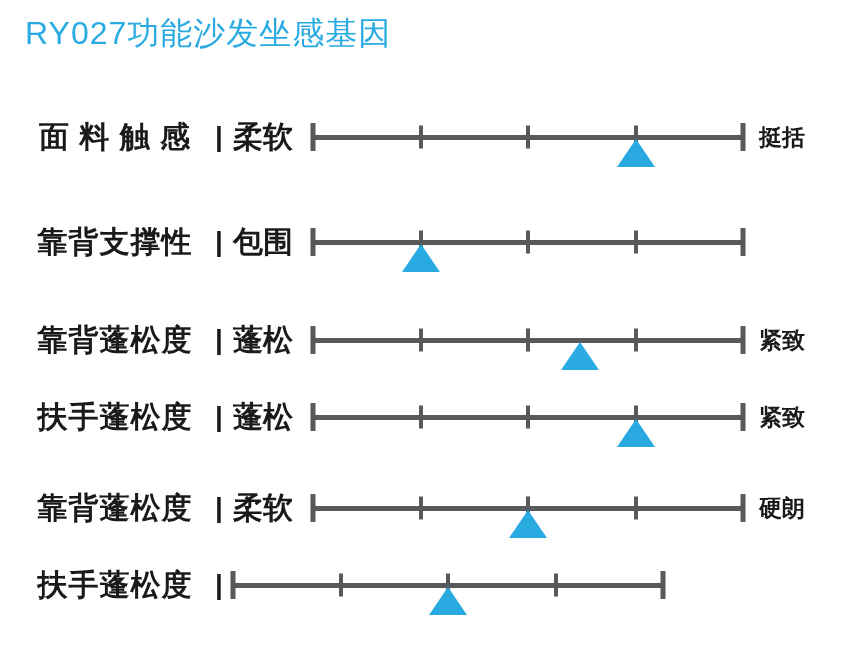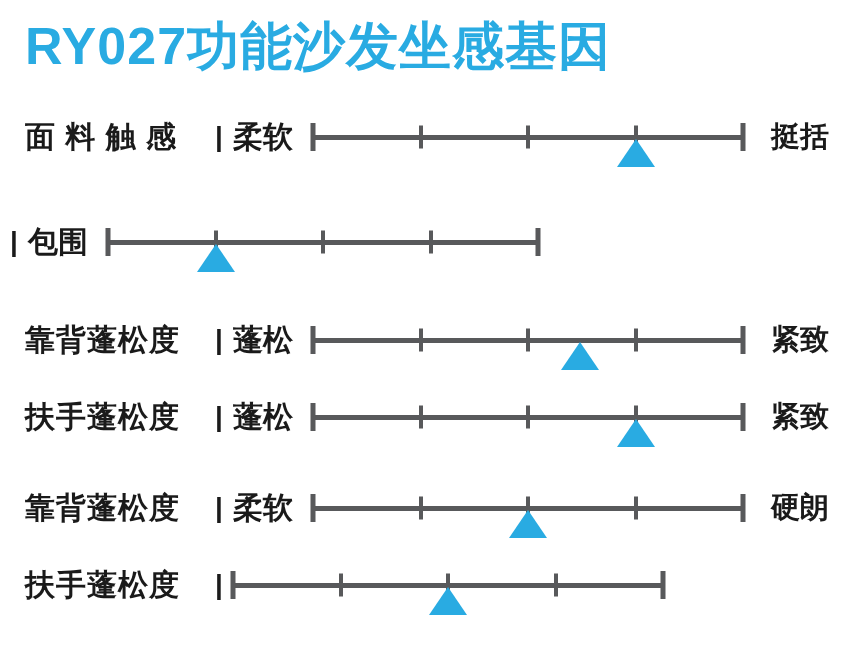--- a/index.html
+++ b/index.html
@@ -6,41 +6,42 @@
   body {
     width: 856px; height: 667px;
     background: #ffffff;
     font-family: "Liberation Sans", "DejaVu Sans", sans-serif;
     position: relative;
     overflow: hidden;
   }
   .page-title {
     position: absolute;
     left: 25px; top: 12px;
-    font-size: 52px;
-    font-weight: bold;
+    font-size: 32px;
+    font-weight: normal;
     color: #29abe2;
     letter-spacing: 1px;
     white-space: nowrap;
   }
   .row {
     position: absolute;
     left: 0; right: 0;
     height: 64px;
     display: flex;
     align-items: center;
     color: #1a1a1a;
   }
   .row-label {
     margin-left: 25px;
     width: 180px;
     font-size: 30px;
     font-weight: 600;
     white-space: nowrap;
     letter-spacing: 1px;
+    text-align: center;
   }
   .sep {
     width: 28px;
     text-align: center;
     font-size: 28px;
     font-weight: 600;
     color: #1a1a1a;
   }
   .endpoint-left {
     width: 80px;
@@ -77,22 +78,22 @@
   .marker {
     position: absolute;
     top: calc(50% + 2px);
     width: 0; height: 0;
     border-left: 19px solid transparent;
     border-right: 19px solid transparent;
     border-bottom: 28px solid #29abe2;
     transform: translateX(-50%);
   }
   .endpoint-right {
-    margin-left: 28px;
-    font-size: 29px;
+    margin-left: 16px;
+    font-size: 23px;
     font-weight: 600;
     white-space: nowrap;
   }
 </style>
 </head>
 <body>
 
 <div class="page-title">RY027功能沙发坐感基因</div>
 
 <div class="row" style="top:105px">
@@ -105,20 +106,21 @@
     <div class="tick" style="left:25%"></div>
     <div class="tick" style="left:50%"></div>
     <div class="tick" style="left:75%"></div>
     <div class="tick end" style="left:100%"></div>
     <div class="marker" style="left: 75%;"></div>
   </div>
   <span class="endpoint-right">挺括</span>
 </div>
 
 <div class="row" style="top:210px">
+  <span class="row-label">靠背支撑性</span>
   <span class="sep">|</span>
   <span class="endpoint-left">包围</span>
   <div class="track">
     <div class="scale-line"></div>
     <div class="tick end" style="left:0%"></div>
     <div class="tick" style="left:25%"></div>
     <div class="tick" style="left:50%"></div>
     <div class="tick" style="left:75%"></div>
     <div class="tick end" style="left:100%"></div>
     <div class="marker" style="left: 25%;"></div>

